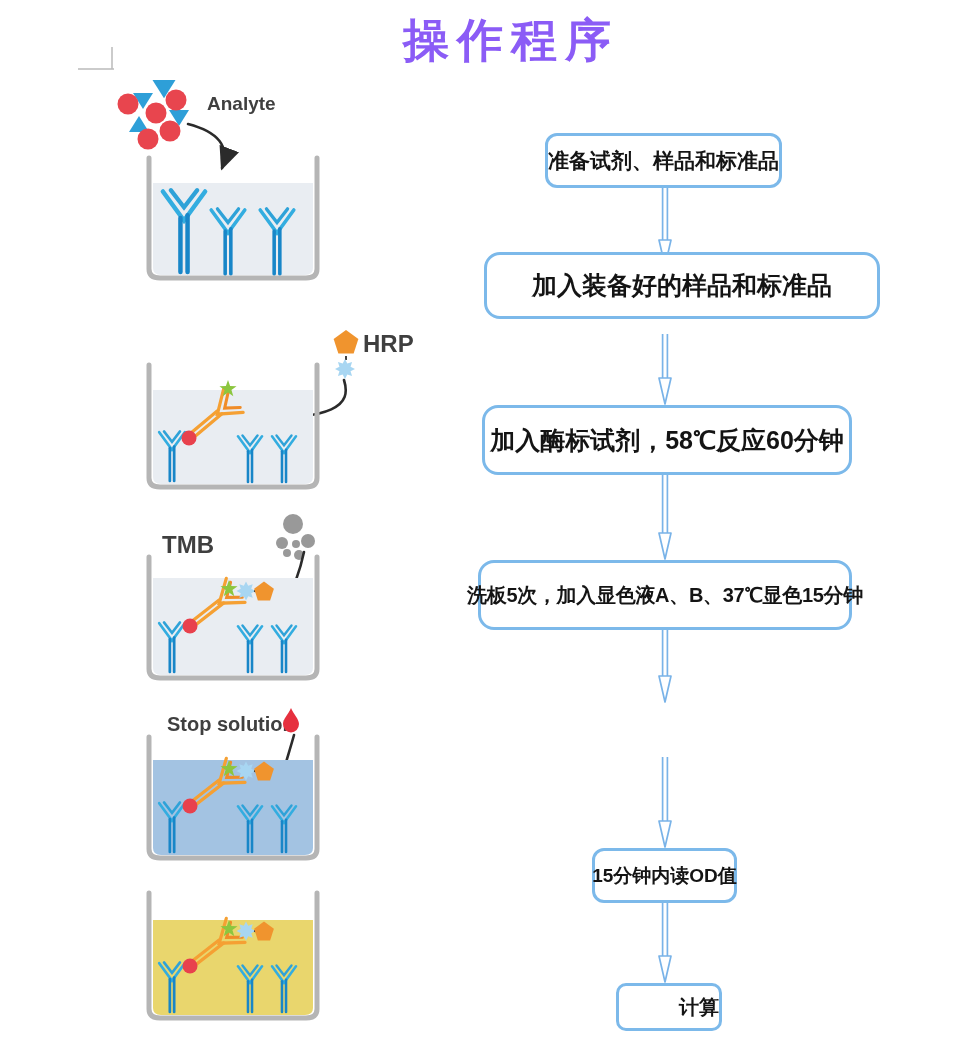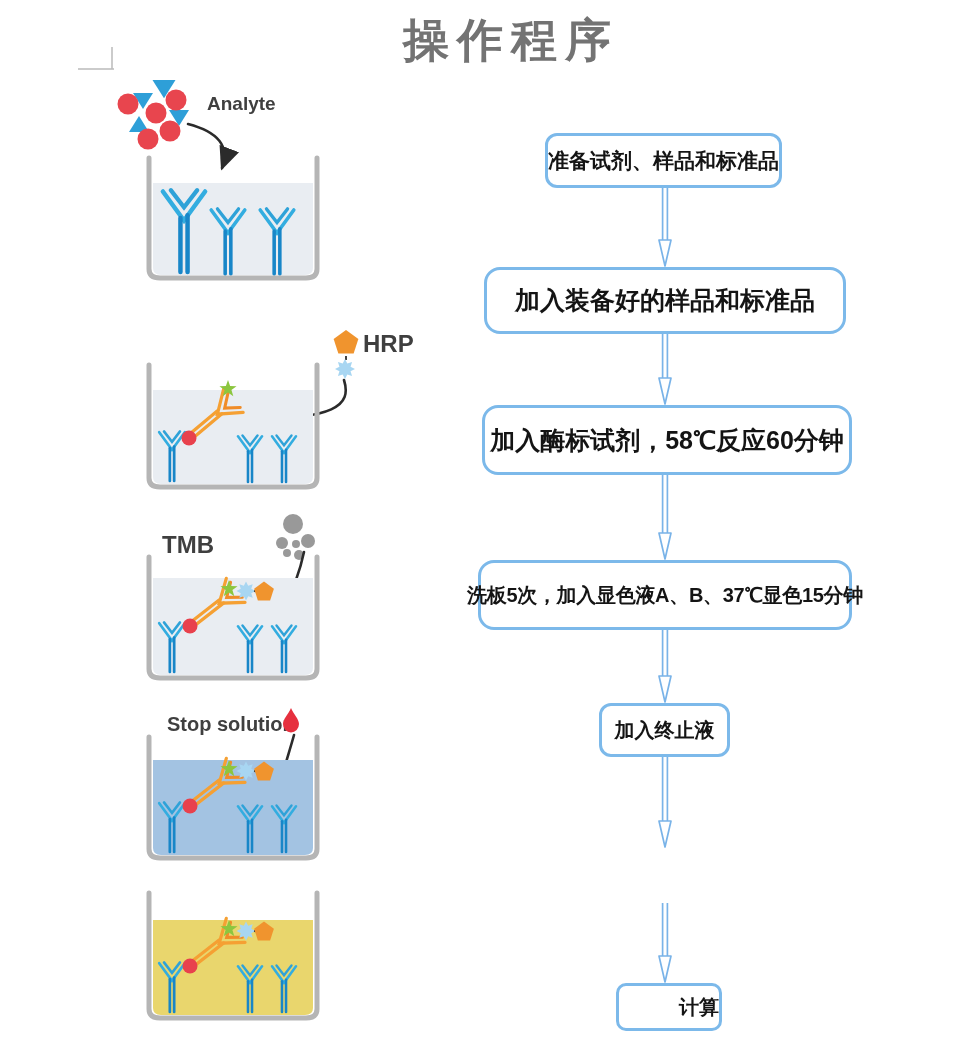--- a/index.html
+++ b/index.html
@@ -1,19 +1,19 @@
 <!DOCTYPE html>
 <html><head>
 <meta charset="utf-8">
 <style>
   html,body{margin:0;padding:0;background:#fff;}
   .page{position:relative;width:975px;height:1050px;background:#ffffff;
         font-family:"Liberation Sans",sans-serif;overflow:hidden;}
   .title{position:absolute;left:403px;top:10px;margin:0;font-size:46px;font-weight:bold;
-         color:#737373;letter-spacing:8px;white-space:nowrap;}
+         color:#8b5cf6;letter-spacing:8px;white-space:nowrap;}
   .fbox{position:absolute;box-sizing:border-box;border:3px solid #7cb9ea;border-radius:15px;
         background:#ffffff;display:flex;align-items:center;justify-content:center;
         font-weight:bold;color:#141414;text-align:center;white-space:nowrap;}
   .conn{position:absolute;left:655px;width:20px;overflow:visible;}
   .illus{position:absolute;left:0;top:0;}
 </style>
 </head>
 <body>
 
 <div class="page">
@@ -149,21 +149,21 @@
   <div class="fbox" style="left:545px;top:133px;width:237px;height:55px;border-radius:12px;font-size:21px;justify-content:center;">
     <span>准备试剂、样品和标准品</span>
   </div>
 
   <svg class="conn" style="top:188px;" width="20" height="79" viewBox="0 0 20 79">
     <line x1="7.6" y1="0" x2="7.6" y2="54" stroke="#79b3e8" stroke-width="1.7"></line>
     <line x1="12.4" y1="0" x2="12.4" y2="54" stroke="#79b3e8" stroke-width="1.7"></line>
     <polygon points="4,52 16,52 10,78" fill="#ffffff" stroke="#79b3e8" stroke-width="1.7" stroke-linejoin="round"></polygon>
   </svg>
 
-  <div class="fbox" style="left:484px;top:267px;width:362px;height:67px;border-radius:16px;font-size:25px;">
+  <div class="fbox" style="left:484px;top:252px;width:396px;height:67px;border-radius:16px;font-size:25px;">
     <span>加入装备好的样品和标准品</span>
   </div>
 
   <svg class="conn" style="top:334px;" width="20" height="71" viewBox="0 0 20 71">
     <line x1="7.6" y1="0" x2="7.6" y2="46" stroke="#79b3e8" stroke-width="1.7"></line>
     <line x1="12.4" y1="0" x2="12.4" y2="46" stroke="#79b3e8" stroke-width="1.7"></line>
     <polygon points="4,44 16,44 10,70" fill="#ffffff" stroke="#79b3e8" stroke-width="1.7" stroke-linejoin="round"></polygon>
   </svg>
 
   <div class="fbox" style="left:482px;top:405px;width:370px;height:70px;border-radius:16px;font-size:25px;">
@@ -179,30 +179,30 @@
   <div class="fbox" style="left:478px;top:560px;width:374px;height:70px;border-radius:16px;font-size:20px;letter-spacing:-0.3px;">
     <span>洗板5次，加入显色液A、B、37℃显色15分钟</span>
   </div>
 
   <svg class="conn" style="top:630px;" width="20" height="73" viewBox="0 0 20 73">
     <line x1="7.6" y1="0" x2="7.6" y2="48" stroke="#79b3e8" stroke-width="1.7"></line>
     <line x1="12.4" y1="0" x2="12.4" y2="48" stroke="#79b3e8" stroke-width="1.7"></line>
     <polygon points="4,46 16,46 10,72" fill="#ffffff" stroke="#79b3e8" stroke-width="1.7" stroke-linejoin="round"></polygon>
   </svg>
 
-  <div class="fbox" style="left:599px;top:703px;width:131px;height:54px;border-radius:12px;font-size:20px;">
-    <span>加入终止液</span>
-  </div>
 
   <svg class="conn" style="top:757px;" width="20" height="91" viewBox="0 0 20 91">
     <line x1="7.6" y1="0" x2="7.6" y2="66" stroke="#79b3e8" stroke-width="1.7"></line>
     <line x1="12.4" y1="0" x2="12.4" y2="66" stroke="#79b3e8" stroke-width="1.7"></line>
     <polygon points="4,64 16,64 10,90" fill="#ffffff" stroke="#79b3e8" stroke-width="1.7" stroke-linejoin="round"></polygon>
   </svg>
 
+  <div class="fbox" style="left:592px;top:848px;width:145px;height:55px;border-radius:12px;font-size:19px;">
+    <span>15分钟内读OD值</span>
+  </div>
 
   <svg class="conn" style="top:903px;" width="20" height="80" viewBox="0 0 20 80">
     <line x1="7.6" y1="0" x2="7.6" y2="55" stroke="#79b3e8" stroke-width="1.7"></line>
     <line x1="12.4" y1="0" x2="12.4" y2="55" stroke="#79b3e8" stroke-width="1.7"></line>
     <polygon points="4,53 16,53 10,79" fill="#ffffff" stroke="#79b3e8" stroke-width="1.7" stroke-linejoin="round"></polygon>
   </svg>
 
   <div class="fbox" style="left:616px;top:983px;width:106px;height:48px;border-radius:10px;font-size:20px;justify-content:flex-end;">
     <span>计算</span>
   </div>

